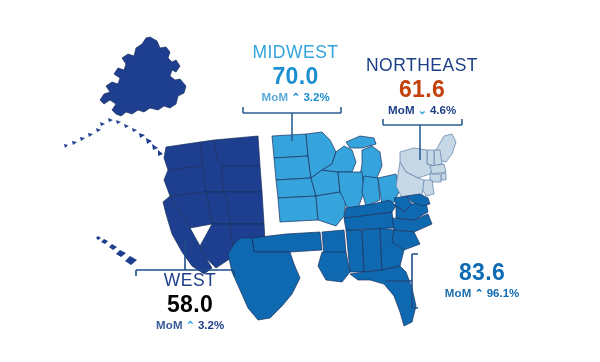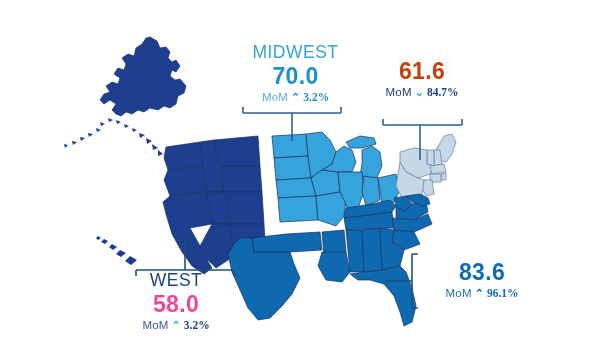--- a/index.html
+++ b/index.html
@@ -20,29 +20,29 @@
   }
   .callout .region-value{
     font-size:23px;font-weight:bold;letter-spacing:0.3px;
     margin-top:3px;white-space:nowrap;
   }
   .callout .mom-row{
     margin-top:4px;font-size:11.5px;font-weight:bold;
     white-space:nowrap;display:flex;align-items:center;
     justify-content:center;gap:3px;
   }
-  .mom-label{font-weight:400;letter-spacing:0.2px;text-align:center;}
+  .mom-label{font-weight:700;letter-spacing:0.2px;text-align:center;}
   .mom-chev{font-size:11px;font-weight:bold;line-height:1;display:inline-block;}
-  .mom-pct{font-weight:bold;font-family:Liberation Serif, serif;}
+  .mom-pct{font-weight:bold;}
 
   
   #callout-midwest{left:228px;top:44px;width:135px;}
   #callout-northeast{left:352px;top:57px;width:140px;}
   #callout-south{left:422px;top:258px;width:120px;}
-  #callout-west{left:116px;top:272px;width:120px;}
+  #callout-west{left:130px;top:272px;width:120px;}
 </style>
 </head>
 <body>
 
 <div id="infographic">
 
   <svg id="map-svg" viewBox="0 0 600 362">
 
     <g>
 
@@ -196,40 +196,41 @@
     <div class="region-title" style="color:#35a3dc">MIDWEST</div>
     <div class="region-value" style="color:#1b8fd0">70.0</div>
     <div class="mom-row">
       <span class="mom-label" style="color:#5aa9d8">MoM</span>
       <span class="mom-chev" style="color:#1b8fd0">⌃</span>
       <span class="mom-pct" style="color:#1b8fd0">3.2%</span>
     </div>
   </div>
 
   <div class="callout" id="callout-northeast">
+    <div class="region-title" style="color:#1d3f87">NORTHEAST</div>
     <div class="region-value" style="color:#c2410c">61.6</div>
     <div class="mom-row">
       <span class="mom-label" style="color:#1d3f87">MoM</span>
       <span class="mom-chev" style="color:#35a3dc">⌄</span>
-      <span class="mom-pct" style="color:#1d3f87">84.7%</span>
+      <span class="mom-pct" style="color:#1d3f87">4.6%</span>
     </div>
   </div>
 
   <div class="callout" id="callout-south">
     <div class="region-value" style="color:#0f6cb4">83.6</div>
     <div class="mom-row">
       <span class="mom-label" style="color:#1d6fae">MoM</span>
       <span class="mom-chev" style="color:#0f6cb4">⌃</span>
       <span class="mom-pct" style="color:#0f6cb4">96.1%</span>
     </div>
   </div>
 
   <div class="callout" id="callout-west">
     <div class="region-title" style="color:#1d3f87">WEST</div>
-    <div class="region-value" style="color:#ec4899">58.0</div>
+    <div class="region-value" style="color:#000000">58.0</div>
     <div class="mom-row">
       <span class="mom-label" style="color:#3a5a9a">MoM</span>
       <span class="mom-chev" style="color:#35a3dc">⌃</span>
       <span class="mom-pct" style="color:#1d3f87">3.2%</span>
     </div>
   </div>
 
 </div>
 
 </body></html>

